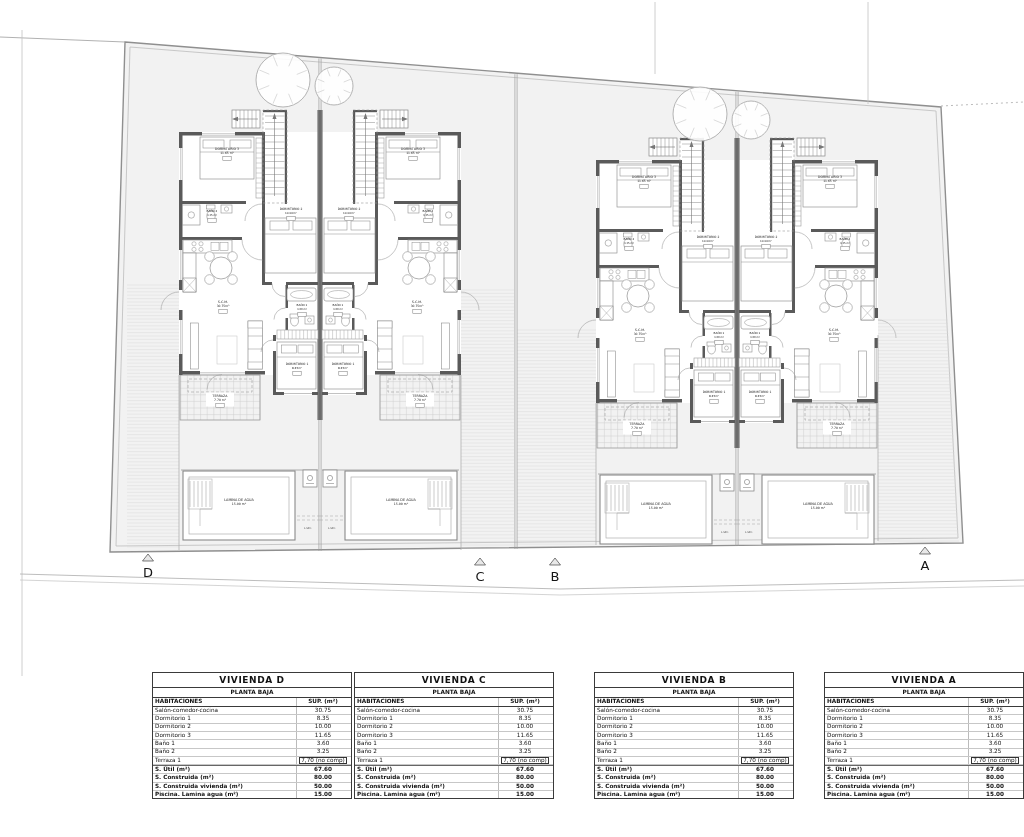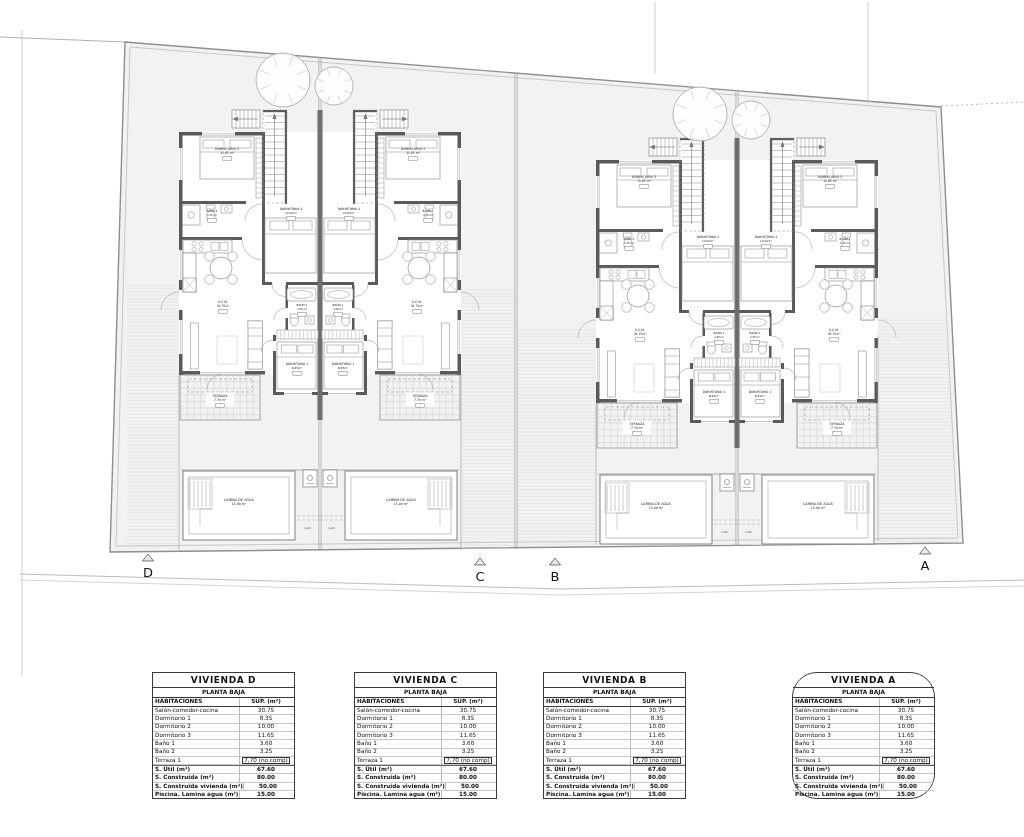--- a/index.html
+++ b/index.html
@@ -1,18 +1,18 @@
 <!DOCTYPE html>
 <html><head>
 <meta charset="utf-8">
 <style>
   html,body{margin:0;padding:0;background:#fff;font-family:"DejaVu Sans",sans-serif;}
   .canvas{position:relative;width:1024px;height:837px;background:#ffffff;overflow:hidden;}
   svg text{font-family:"DejaVu Sans",sans-serif;}
-  .vtable{position:absolute;width:143px;border:1.2px solid #3a3a3a;background:#fff;font-size:5.7px;color:#111;line-height:1;box-sizing:border-box;}
+  .vtable{position:absolute;width:200px;border:1.2px solid #3a3a3a;background:#fff;font-size:5.7px;color:#111;line-height:1;box-sizing:border-box;}
   .vt-title{font-weight:bold;font-size:9px;text-align:center;padding:2.5px 0 2px;border-bottom:1px solid #3a3a3a;letter-spacing:.6px;}
   .vt-sub{font-weight:bold;font-size:5.8px;text-align:center;padding:2px 0;border-bottom:.8px solid #3a3a3a;}
   .vt-row{display:flex;align-items:center;height:7.3px;padding:0 2px;border-bottom:.5px solid #c7c7c7;}
   .vt-row:last-child{border-bottom:none;}
   .vt-row .lbl{flex:1;text-align:left;white-space:nowrap;}
   .vt-row .val{width:52px;text-align:center;border-left:.5px solid #bbb;align-self:stretch;display:flex;align-items:center;justify-content:center;}
   .vt-head{font-weight:bold;border-bottom:.8px solid #3a3a3a;height:7.8px;}
   .bold{font-weight:bold;}
   .sep{border-top:.9px solid #666;}
   .boxval{border:.7px solid #333;padding:0 1.5px;display:inline-block;}
@@ -1527,21 +1527,21 @@
         </div>
         <div class="vt-row bold">
           <div class="lbl">S. Construida vivienda (m²)</div>
           <div class="val">50.00</div>
         </div>
         <div class="vt-row bold">
           <div class="lbl">Piscina. Lamina agua (m²)</div>
           <div class="val">15.00</div>
         </div>
       </div>
-      <div class="vtable" style="left: 543px; top: 672px;">
+      <div class="vtable" style="left: 594px; top: 672px;">
         <div class="vt-title">VIVIENDA B</div>
         <div class="vt-sub">PLANTA BAJA</div>
         <div class="vt-row vt-head">
           <div class="lbl">HABITACIONES</div>
           <div class="val">SUP. (m²)</div>
         </div>
         <div class="vt-row">
           <div class="lbl">Salón-comedor-cocina</div>
           <div class="val">30.75</div>
         </div>
@@ -1581,21 +1581,21 @@
         </div>
         <div class="vt-row bold">
           <div class="lbl">S. Construida vivienda (m²)</div>
           <div class="val">50.00</div>
         </div>
         <div class="vt-row bold">
           <div class="lbl">Piscina. Lamina agua (m²)</div>
           <div class="val">15.00</div>
         </div>
       </div>
-      <div class="vtable" style="left: 792px; top: 672px; border-radius: 25px;">
+      <div class="vtable" style="left: 824px; top: 672px;">
         <div class="vt-title">VIVIENDA A</div>
         <div class="vt-sub">PLANTA BAJA</div>
         <div class="vt-row vt-head">
           <div class="lbl">HABITACIONES</div>
           <div class="val">SUP. (m²)</div>
         </div>
         <div class="vt-row">
           <div class="lbl">Salón-comedor-cocina</div>
           <div class="val">30.75</div>
         </div>

